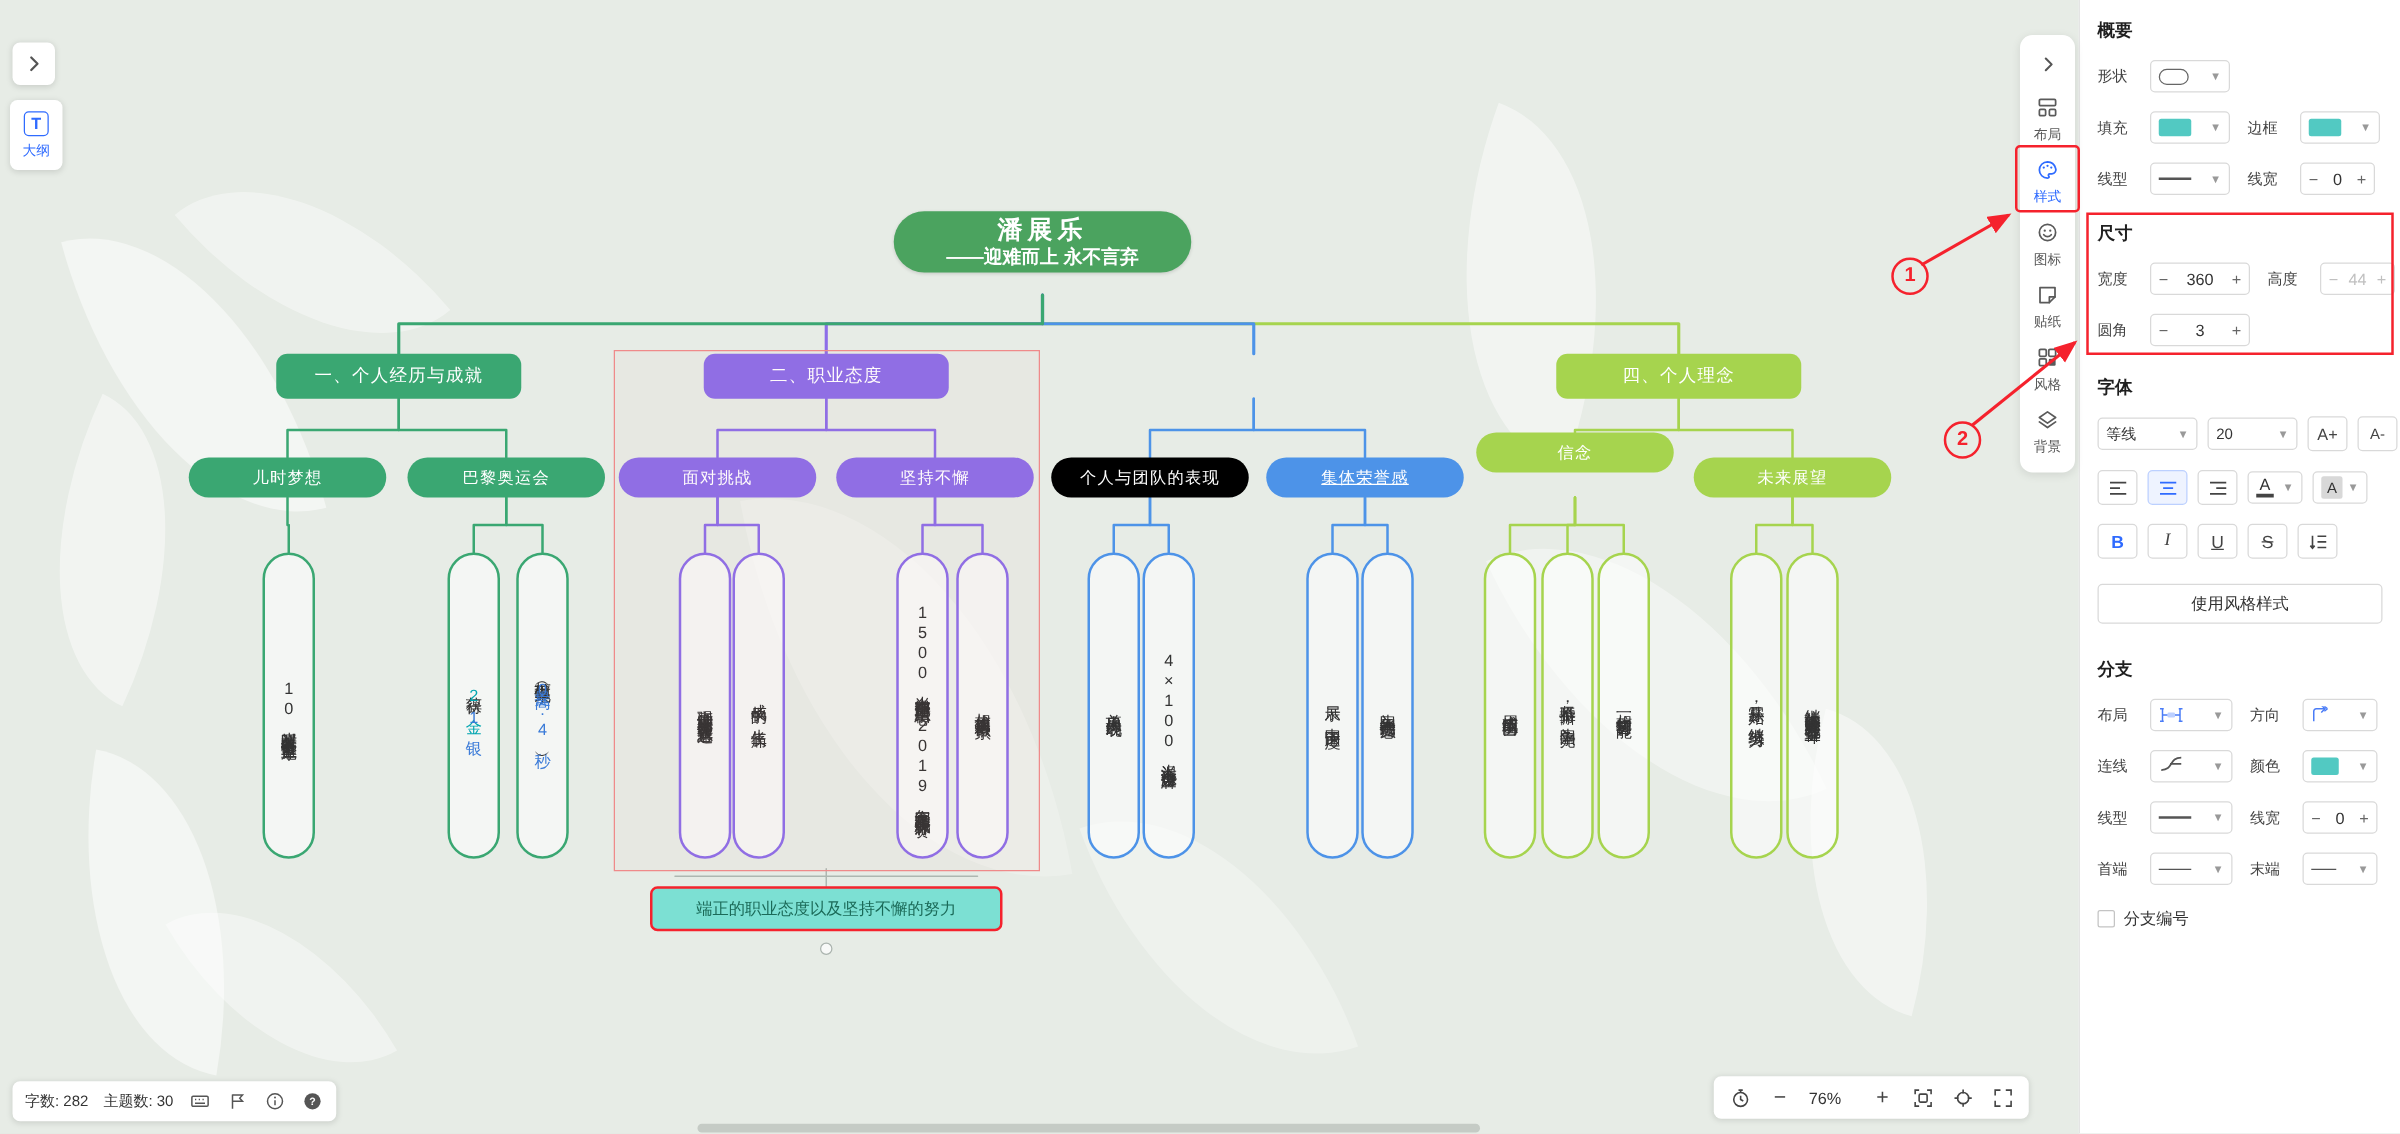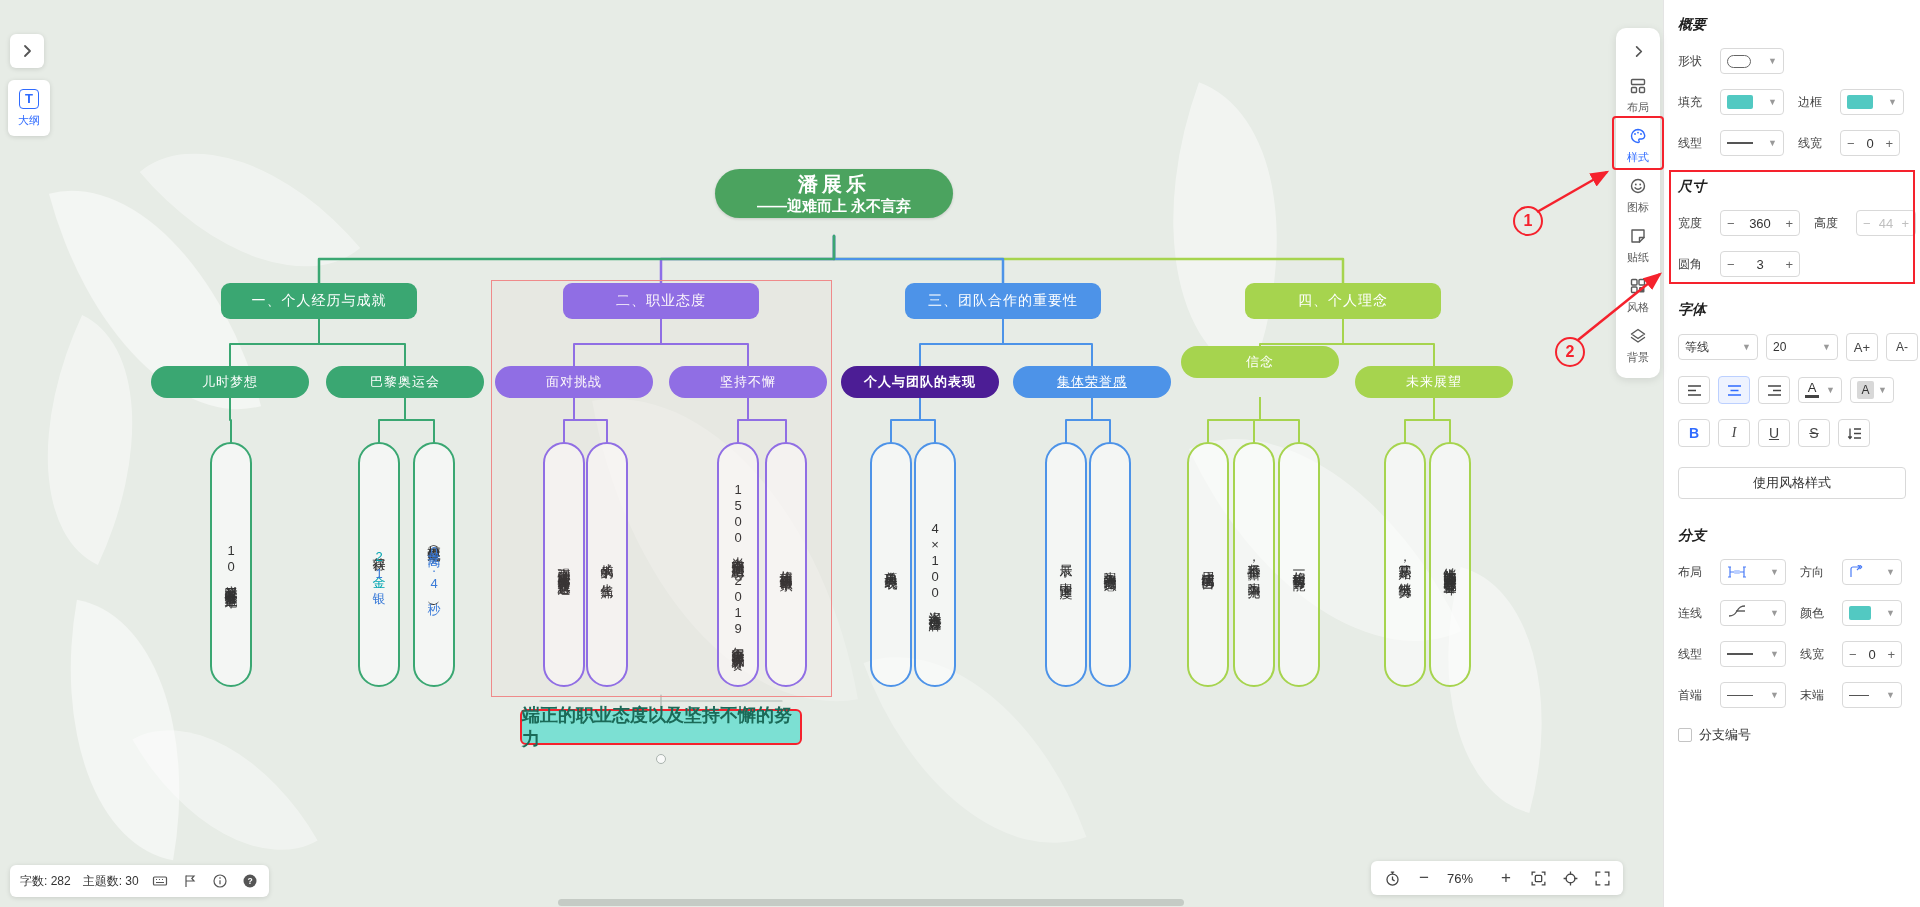--- a/index.html
+++ b/index.html
@@ -13,21 +13,21 @@
   #edges{position:absolute;left:0;top:0;z-index:1;pointer-events:none;}
   #map-layer{position:absolute;left:0;top:0;width:100%;height:100%;z-index:2;}
 
   .root-node{position:absolute;border-radius:34px;color:#fff;display:flex;flex-direction:column;align-items:center;justify-content:center;z-index:3;box-shadow:0 1px 3px rgba(0,0,0,.15);}
   .root-title{font-size:20px;font-weight:bold;letter-spacing:4px;line-height:24px;}
   .root-sub{font-size:15px;font-weight:bold;line-height:20px;}
   .l1-node{position:absolute;height:36px;border-radius:9px;color:#fff;font-size:14px;display:flex;align-items:center;justify-content:center;letter-spacing:1px;z-index:3;}
   .l2-node{position:absolute;height:32px;border-radius:16px;color:#fff;font-size:13px;display:flex;align-items:center;justify-content:center;letter-spacing:1px;z-index:3;}
   .l3-node{position:absolute;border:2px solid;border-radius:21px;background:rgba(255,255,255,.55);display:flex;align-items:center;justify-content:center;z-index:3;}
   .vtext{writing-mode:vertical-rl;text-orientation:upright;font-size:13px;line-height:19px;letter-spacing:1px;color:#333;max-height:230px;}
-  .summary-node{position:absolute;border-radius:6px;display:flex;align-items:center;justify-content:center;font-size:18px;font-weight:bold;z-index:3;}
+  .summary-node{position:absolute;border-radius:6px;display:flex;align-items:center;justify-content:center;font-size:13px;font-weight:normal;z-index:3;}
   .summary-handle{position:absolute;width:10px;height:10px;border:1.5px solid #aab3ae;border-radius:50%;background:rgba(255,255,255,.7);z-index:3;}
   .selection-rect{position:absolute;border:1px solid #ef8a8a;background:rgba(255,120,120,.03);z-index:4;pointer-events:none;}
 
   
   .float-box{position:absolute;background:#fff;border-radius:6px;box-shadow:0 1px 5px rgba(0,0,0,.13);z-index:5;}
   .tl-expand{left:10px;top:34px;width:34px;height:34px;display:flex;align-items:center;justify-content:center;color:#555;}
   .tl-outline{left:8px;top:80px;width:42px;height:56px;display:flex;flex-direction:column;align-items:center;justify-content:center;gap:4px;color:#2f6bff;}
   .t-ico{width:20px;height:20px;border:1.6px solid #2f6bff;border-radius:4px;font-size:13px;font-weight:bold;display:flex;align-items:center;justify-content:center;}
   .tl-outline .lbl{font-size:11px;}
 
@@ -43,21 +43,21 @@
 
   
   .side-strip{position:absolute;left:1616px;top:28px;width:44px;background:#fff;border-radius:10px;box-shadow:0 2px 8px rgba(0,0,0,.10);z-index:6;padding:4px 0 8px;}
   .strip-collapse{height:38px;display:flex;align-items:center;justify-content:center;color:#555;cursor:pointer;}
   .strip-item{height:50px;display:flex;flex-direction:column;align-items:center;justify-content:center;gap:3px;color:#5a5a5a;cursor:pointer;}
   .strip-item .s-lbl{font-size:11px;line-height:11px;}
   .strip-item.active{color:#2f6bff;}
 
   
   .panel{position:absolute;left:1663px;top:0;width:257px;height:907px;background:#fff;border-left:1px solid #e4e4e4;z-index:5;padding:16px 14px 0;}
-  .panel h3{font-size:14px;color:#1f1f1f;margin:0 0 14px;font-weight:bold;font-style:italic;}
+  .panel h3{font-size:14px;color:#1f1f1f;margin:0 0 14px;font-weight:bold;}
   .h3-size{margin-top:22px !important;}
   .h3-font{margin-top:24px !important;}
   .h3-branch{margin-top:28px !important;}
   .row{display:flex;align-items:center;gap:8px;margin-bottom:15px;}
   .lab{width:34px;flex:none;font-size:12px;color:#444;}
   .lab2{margin-left:6px;}
   .dd{height:26px;border:1px solid #d9d9d9;border-radius:4px;background:#fff;display:flex;align-items:center;justify-content:space-between;padding:0 6px;flex:none;}
   .chev{color:#999;font-size:9px;margin-left:4px;}
   .w64{width:64px;}.w66{width:66px;}.w80{width:80px;}.w52{width:72px;}.w44{width:44px;}.w60{width:60px;}
   .shape-pill{width:24px;height:13px;border:1.5px solid #666;border-radius:7px;}
@@ -163,22 +163,21 @@
         <div class="l3-node" style="left: 586px; top: 442px; width: 42px; height: 245px; border-color: rgb(141, 110, 232);">
           <div class="vtext"><span>成长中的 生长痛</span></div>
         </div>
         <div class="l2-node" style="left: 669px; top: 366px; width: 158px; background: rgb(141, 110, 232);">坚持不懈</div>
         <div class="l3-node" style="left: 717px; top: 442px; width: 42px; height: 245px; border-color: rgb(141, 110, 232);">
           <div class="vtext"><span>1500米自由泳夺冠后重拾信心 2019年全国夏季游泳锦标赛</span></div>
         </div>
         <div class="l3-node" style="left: 765px; top: 442px; width: 42px; height: 245px; border-color: rgb(141, 110, 232);">
           <div class="vtext"><span>相信成功来自日常积累</span></div>
         </div>
-        <div class="l1-node" style="left: 905px; top: 283px; width: 196px; background: rgb(77, 147, 232);">三、团队合作的重要性</div>
-        <div class="l2-node" style="left: 841px; top: 366px; width: 158px; background: #4c1d95; font-weight: bold;">个人与团队的表现</div>
+        <div class="l2-node" style="left: 841px; top: 366px; width: 158px; background: #000000;">个人与团队的表现</div>
         <div class="l3-node" style="left: 870px; top: 442px; width: 42px; height: 245px; border-color: rgb(77, 147, 232);">
           <div class="vtext"><span>单人项目的表现</span></div>
         </div>
         <div class="l3-node" style="left: 914px; top: 442px; width: 42px; height: 245px; border-color: rgb(77, 147, 232);">
           <div class="vtext"><span>4×100米混合泳接力金牌</span></div>
         </div>
         <div class="l2-node" style="left: 1013px; top: 366px; width: 158px; background: rgb(77, 147, 232); text-decoration: underline;">集体荣誉感</div>
         <div class="l3-node" style="left: 1045px; top: 442px; width: 42px; height: 245px; border-color: rgb(77, 147, 232);">
           <div class="vtext"><span>展示 中国速度</span></div>
         </div>

